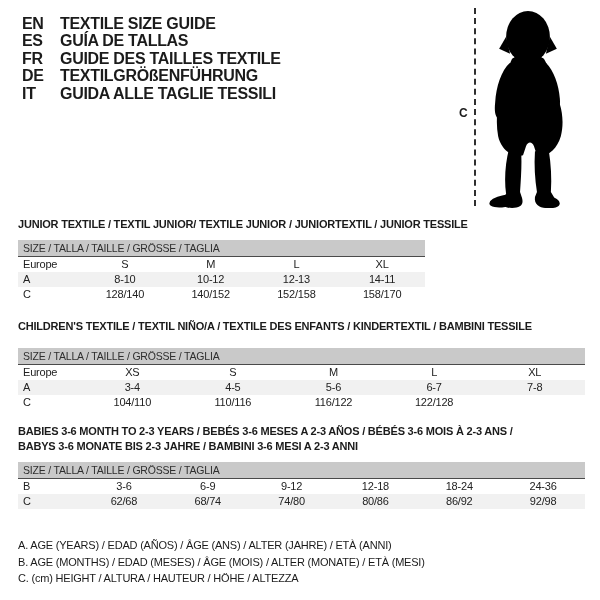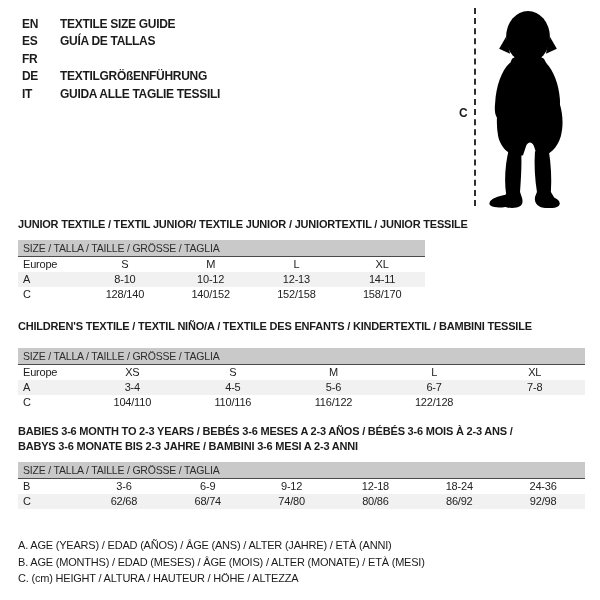--- a/index.html
+++ b/index.html
@@ -3,21 +3,21 @@
 <meta charset="utf-8">
 <style>
   html,body{margin:0;padding:0;background:#fff;}
   .page{
     position:relative;width:600px;height:600px;background:#ffffff;
     font-family:"Liberation Sans", sans-serif;color:#1b1b1b;overflow:hidden;
   }
 
   
   .lang-list{position:absolute;top:15px;left:22px;}
-  .lang-row{display:flex;height:17.5px;align-items:center;font-weight:bold;font-size:12px;letter-spacing:-0.3px;}
+  .lang-row{display:flex;height:17.5px;align-items:center;font-weight:bold;font-size:16px;letter-spacing:-0.3px;}
   .lang-code{width:38px;flex:0 0 38px;}
 
   
   .height-line{position:absolute;left:474px;top:8px;height:198px;width:0;border-left:2px dashed #2e2e2e;}
   .height-label{position:absolute;left:459px;top:106px;font-weight:bold;font-size:12px;}
   .toddler{position:absolute;left:482px;top:9px;width:92px;height:199px;}
 
   
   .section-title{position:absolute;left:18px;font-weight:bold;font-size:11px;letter-spacing:-0.2px;white-space:pre-line;line-height:15px;}
   .title-1{top:217px;width:575px;}
@@ -51,20 +51,21 @@
     <div class="lang-row">
       <span class="lang-code">EN</span>
       <span class="lang-title">TEXTILE SIZE GUIDE</span>
     </div>
     <div class="lang-row">
       <span class="lang-code">ES</span>
       <span class="lang-title">GUÍA DE TALLAS</span>
     </div>
     <div class="lang-row">
       <span class="lang-code">FR</span>
+      <span class="lang-title">GUIDE DES TAILLES TEXTILE</span>
     </div>
     <div class="lang-row">
       <span class="lang-code">DE</span>
       <span class="lang-title">TEXTILGRÖßENFÜHRUNG</span>
     </div>
     <div class="lang-row">
       <span class="lang-code">IT</span>
       <span class="lang-title">GUIDA ALLE TAGLIE TESSILI</span>
     </div>
   </div>

